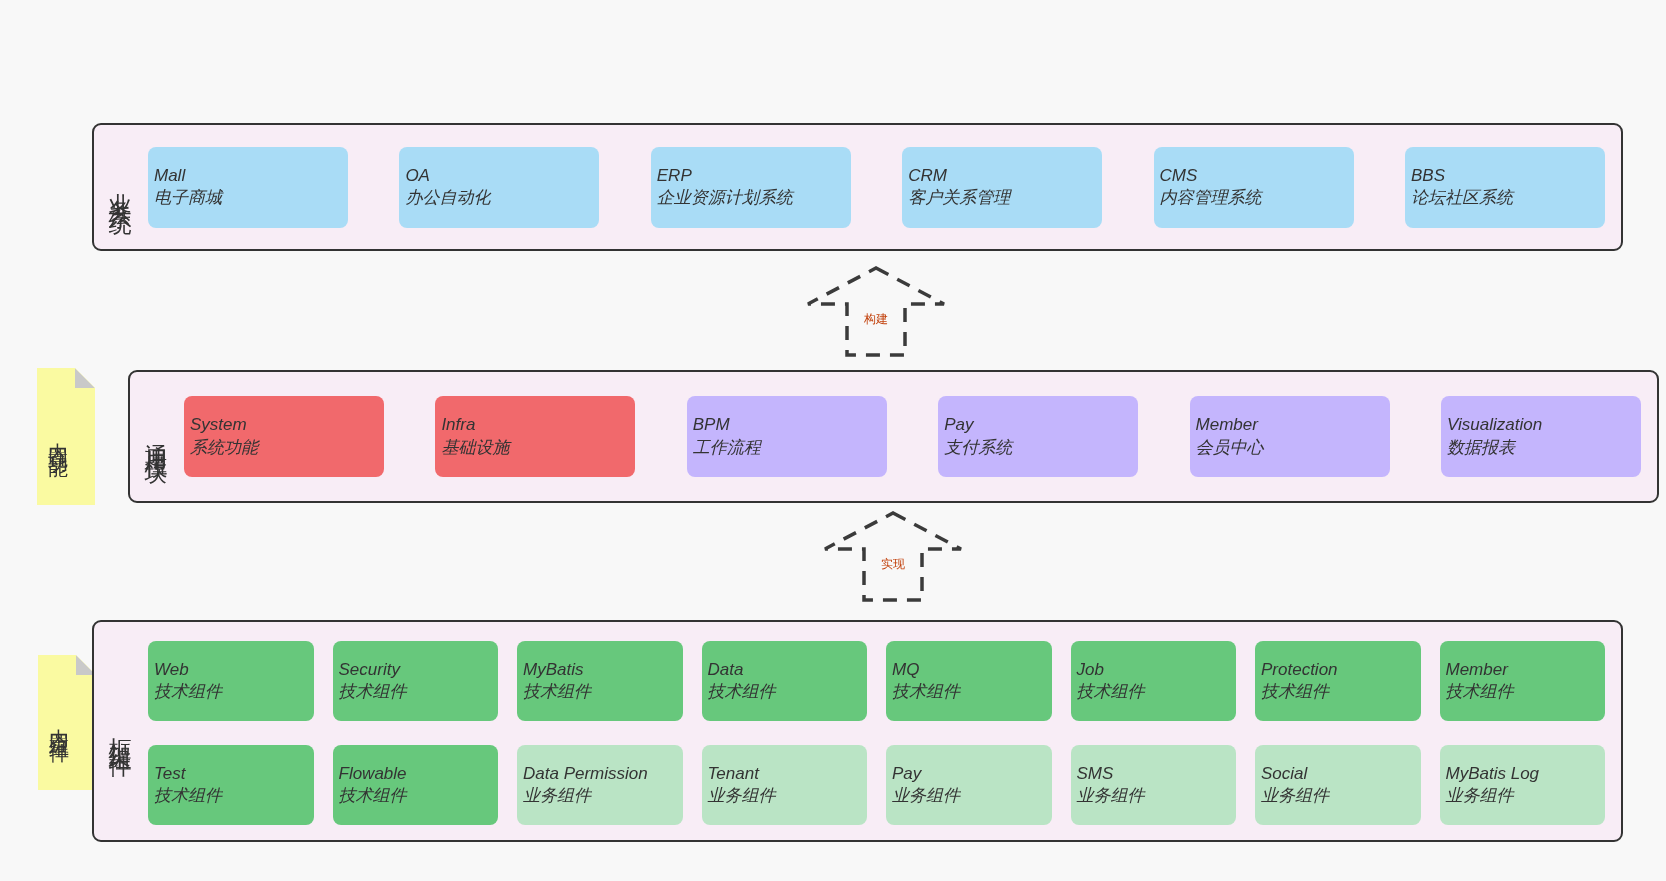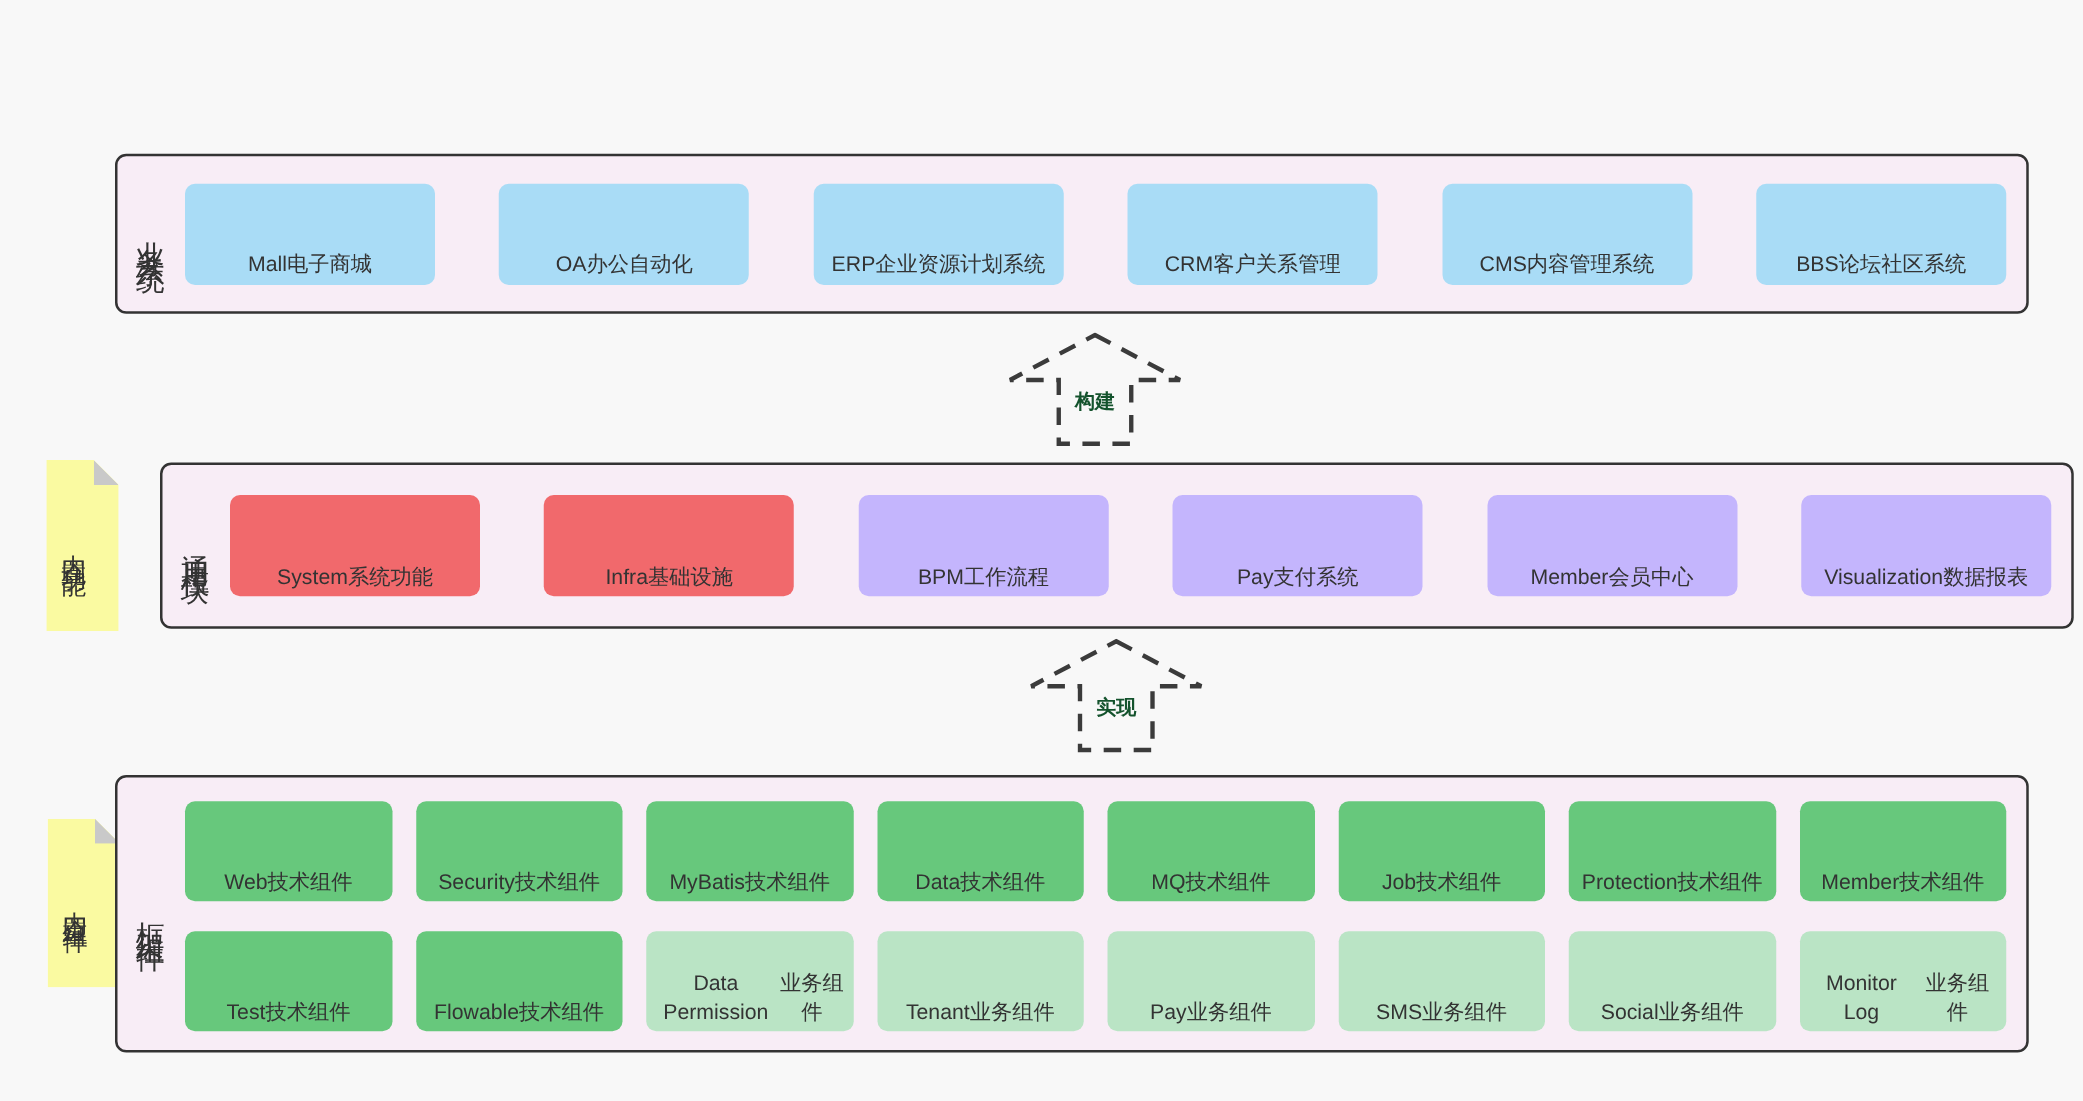--- a/index.html
+++ b/index.html
@@ -48,29 +48,30 @@
     flex: 1;
     display: grid;
     grid-template-columns: repeat(8, 1fr);
     gap: 24px 19px;
     padding: 19px 16px 17px 0;
     align-items: stretch;
   }
   .box {
     border-radius: 8px;
     display: flex;
-    flex-direction: row;
-    align-items: flex-end;
+    flex-direction: column;
+    align-items: flex-start;
     justify-content: center;
     text-align: center;
     font-size: 17px;
     line-height: 1.32;
     color: #333;
     box-sizing: border-box;
     padding: 4px 6px;
+    font-style: italic;
   }
   .boxes-row .box { width: 200px; height: 81px; flex: none; }
   .boxes-grid .box { min-height: 80px; }
   .box[data-color="blue"]       { background: #a9dcf6; }
   .box[data-color="red"]        { background: #f1696c; }
   .box[data-color="pink"]       { background: #c4b5fd; }
   .box[data-color="green"]      { background: #67c87c; }
   .box[data-color="lightgreen"] { background: #bae4c5; }
   .sticky {
     position: absolute;
@@ -106,24 +107,23 @@
     z-index: 3;
   }
   .arrow svg { display: block; }
   .arrow-label {
     position: absolute;
     left: 50%;
     top: 44px;
     transform: translateX(-50%);
     background: #f8f8f8;
     padding: 1px 3px;
-    font-size: 16px;
-    color: #14532d;
+    font-size: 12px;
+    color: #c2410c;
     white-space: nowrap;
-    font-weight: bold;
   }
   #layer-business { top: 123px; height: 128px; }
   #layer-modules  { top: 370px; height: 133px; margin-left: 36px; }
   #layer-framework{ top: 620px; height: 222px; }
   #sticky-features  { top: 368px; left: 37px; height: 137px; }
   #sticky-components{ top: 655px; left: 38px; height: 135px; }
   #arrow-build     { left: 806px; top: 266px; }
   #arrow-implement { left: 823px; top: 511px; }
 </style>
 </head>
@@ -295,17 +295,17 @@
     <span class="box-name">SMS</span>
     <span class="box-sub">业务组件</span>
   </div>
 
   <div class="box" data-color="lightgreen">
     <span class="box-name">Social</span>
     <span class="box-sub">业务组件</span>
   </div>
 
   <div class="box" data-color="lightgreen">
-    <span class="box-name">Monitor Log</span>
+    <span class="box-name">MyBatis Log</span>
     <span class="box-sub">业务组件</span>
   </div>
 </div>
 </div>
 
 </body></html>

